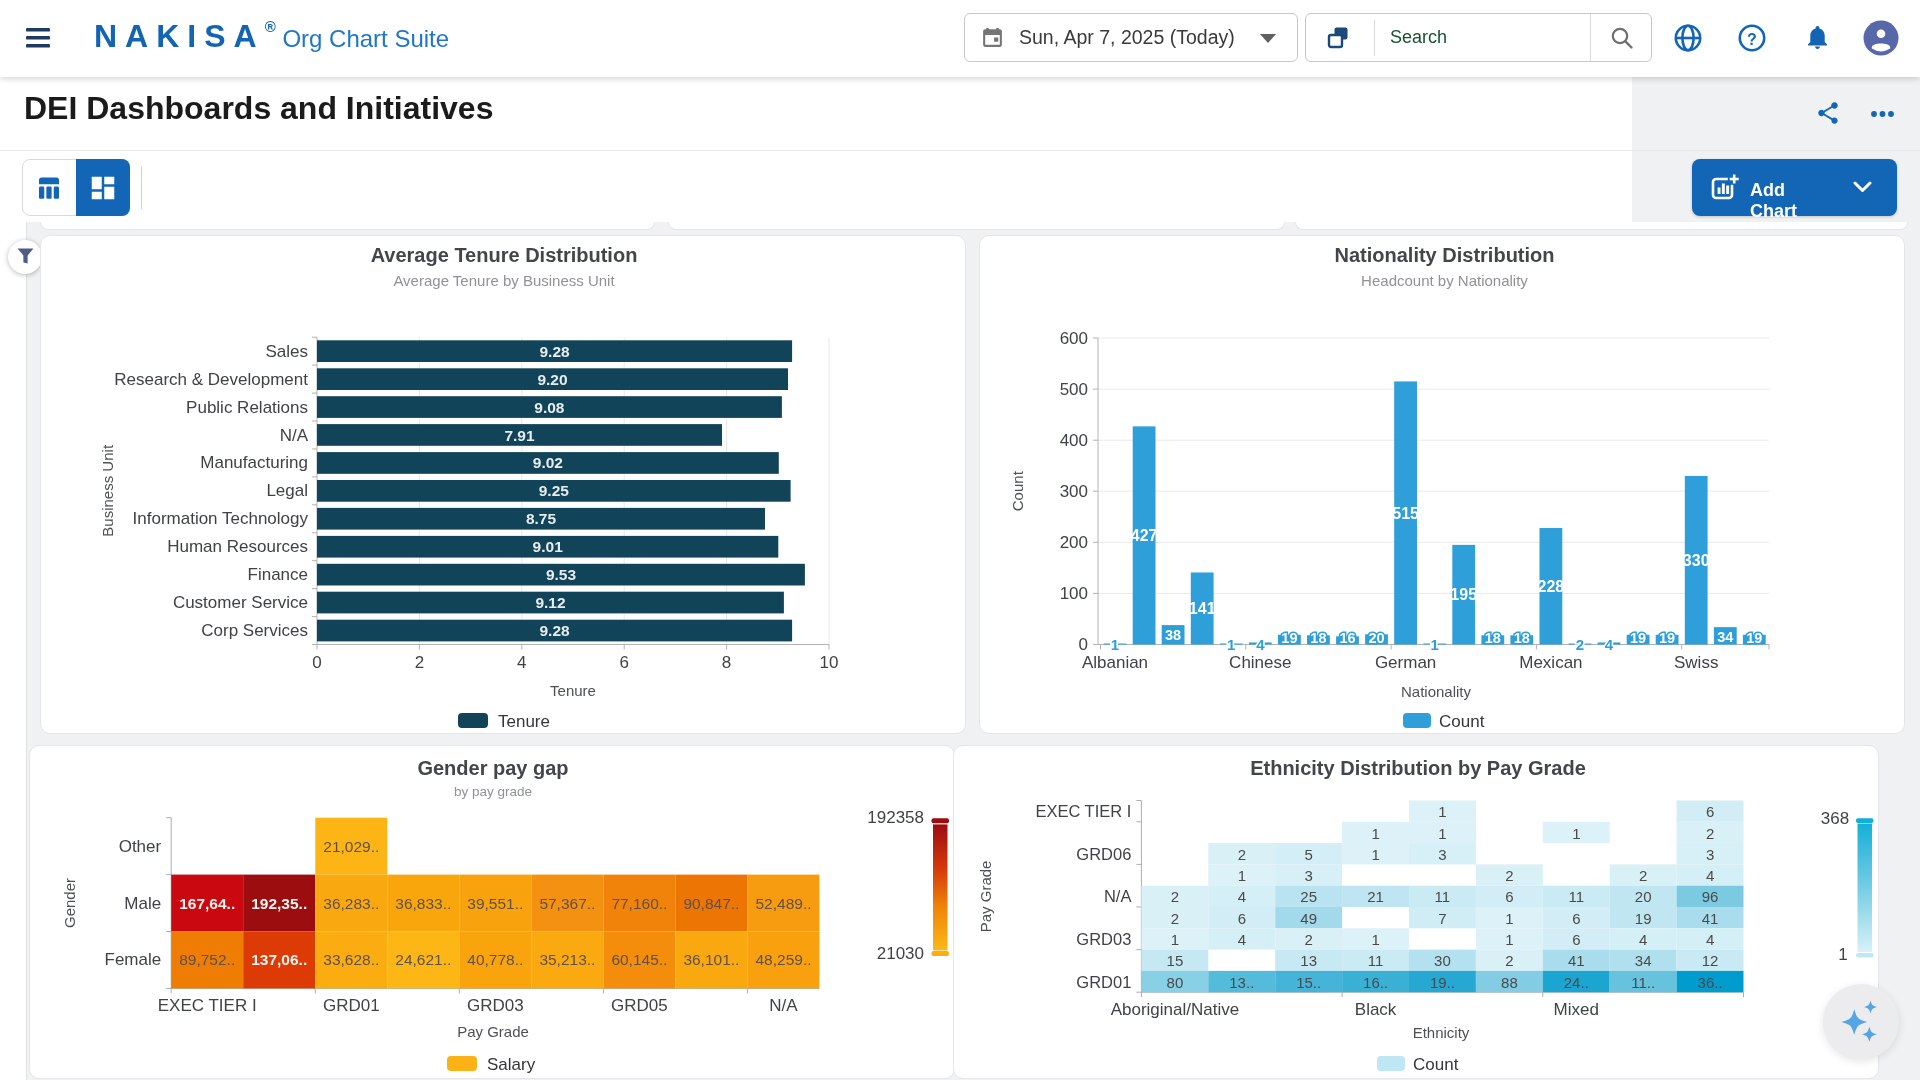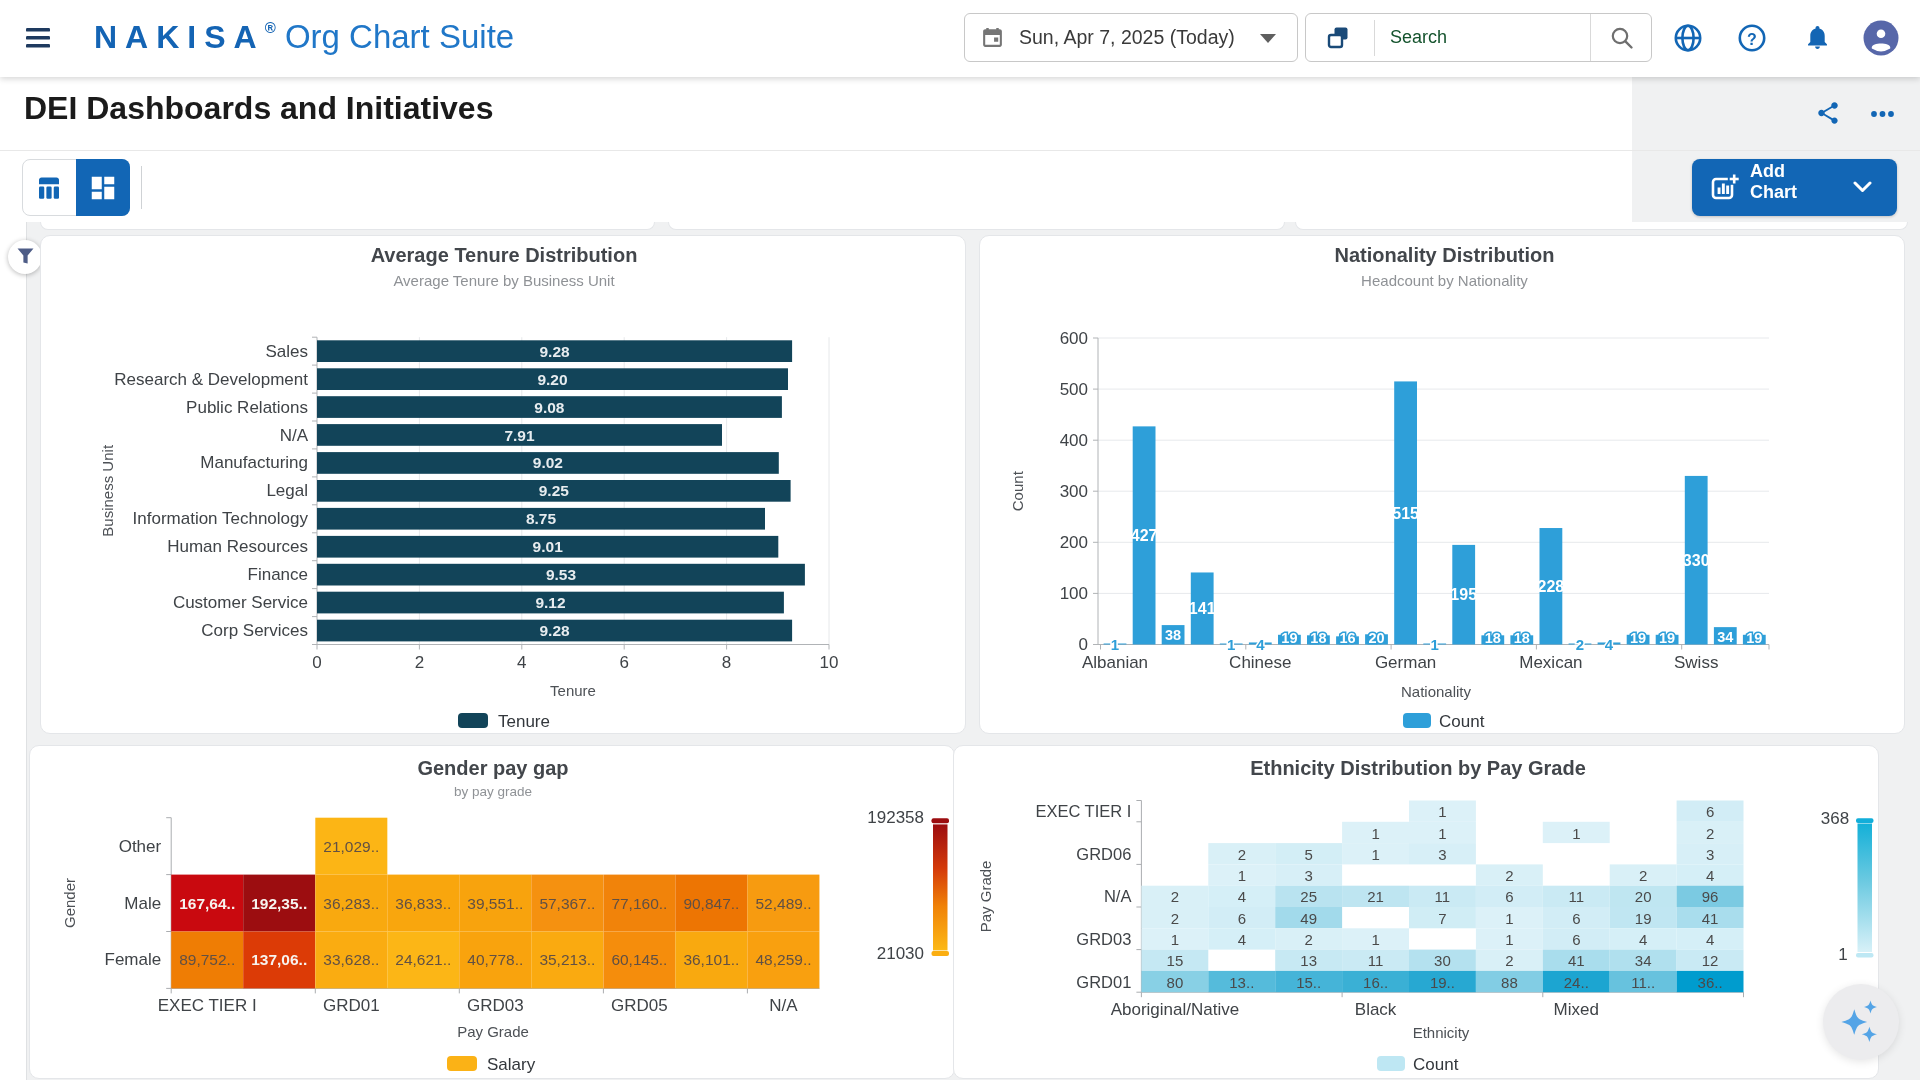--- a/index.html
+++ b/index.html
@@ -14,21 +14,21 @@
 .stub{position:absolute;top:0;height:8px;background:#fff;border:1px solid #e4e6e9;border-top:none;
   border-radius:0 0 8px 8px}
 </style></head><body>
 <div id="page">
     <div id="topbar">
       <svg class="abs" style="left:26px;top:27px" width="24" height="22" viewBox="0 0 24 22">
         <rect x="0" y="1" width="24" height="3.6" rx="1.2" fill="#1e3a5f"></rect>
         <rect x="0" y="9" width="24" height="3.6" rx="1.2" fill="#1e3a5f"></rect>
         <rect x="0" y="17" width="24" height="3.6" rx="1.2" fill="#1e3a5f"></rect>
       </svg>
-      <div class="abs" style="left:94px;top:18px;font-size:32px;color:#1464b4;font-weight:bold;letter-spacing:8px;white-space:nowrap">NAKISA<span style="font-size:15px;letter-spacing:0;vertical-align:15px">®</span><span style="font-weight:400;letter-spacing:0;font-size:33px;color:#2077c8">&nbsp;Org Chart Suite</span></div>
+      <div class="abs" style="left:94px;top:18px;font-size:32px;color:#1464b4;font-weight:bold;letter-spacing:8px;white-space:nowrap">NAKISA<span style="font-size:15px;letter-spacing:0;vertical-align:15px">®</span><span style="font-weight:400;letter-spacing:0;font-size:24px;color:#2077c8">&nbsp;Org Chart Suite</span></div>
       <div class="abs" style="left:964px;top:13px;width:334px;height:49px;border:1px solid #c8c8c8;border-radius:6px"></div>
       <svg class="abs" style="left:980px;top:25px" width="25" height="25" viewBox="0 0 24 24">
         <path fill="#757575" d="M19 4h-1V2.8h-2.4V4H8.4V2.8H6V4H5c-1.1 0-2 .9-2 2v13c0 1.1.9 2 2 2h14c1.1 0 2-.9 2-2V6c0-1.1-.9-2-2-2zm0 15H5V9.5h14V19zm-5.5-7h4V16h-4v-4z"></path>
       </svg>
       <div class="abs" style="left:1019px;top:26px;font-size:19.5px;color:#3a3a3a">Sun, Apr 7, 2025 (Today)</div>
       <svg class="abs" style="left:1259px;top:33px" width="18" height="11" viewBox="0 0 18 11">
         <path fill="#5f5f5f" d="M1 1h16L9 10z"></path>
       </svg>
       <div class="abs" style="left:1305px;top:13px;width:347px;height:49px;border:1px solid #c8c8c8;border-radius:6px"></div>
       <svg class="abs" style="left:1324px;top:24px" width="28" height="28" viewBox="0 0 28 28">
@@ -86,21 +86,21 @@
       <div class="abs" style="left:1692px;top:82px;width:205px;height:57px;border-radius:8px;background:#1266b5;box-shadow:0 1px 3px rgba(0,0,0,.2)"></div>
       <svg class="abs" style="left:1710px;top:96px" width="30" height="30" viewBox="0 0 30 30">
         <rect x="3" y="6" width="19" height="19" rx="3" fill="none" stroke="#fff" stroke-width="2.6"></rect>
         <rect x="17.8" y="0" width="12" height="11.8" fill="#1266b5"></rect>
         <rect x="7.6" y="14.5" width="2.9" height="6.5" fill="#fff"></rect>
         <rect x="11.9" y="10.5" width="2.9" height="10.5" fill="#fff"></rect>
         <rect x="16.2" y="12.5" width="2.9" height="8.5" fill="#fff"></rect>
         <line x1="24.2" y1="1.5" x2="24.2" y2="10.5" stroke="#fff" stroke-width="2.6"></line>
         <line x1="19.7" y1="6" x2="28.7" y2="6" stroke="#fff" stroke-width="2.6"></line>
       </svg>
-      <div class="abs" style="left:1750px;top:84px;font-size:18px;font-weight:bold;color:#fff">Add Chart</div>
+      <div class="abs" style="left:1750px;top:103px;font-size:18px;font-weight:bold;color:#fff">Add Chart</div>
       <svg class="abs" style="left:1853px;top:104px" width="19" height="12" viewBox="0 0 19 12">
         <polyline points="2,2 9.5,9.5 17,2" fill="none" stroke="#fff" stroke-width="3" stroke-linecap="round" stroke-linejoin="round"></polyline>
       </svg>
     </div>
     <div id="content">
       <div class="stub" style="left:40px;width:615px"></div>
       <div class="stub" style="left:668px;width:617px"></div>
       <div class="stub" style="left:1295px;width:613px"></div>
       <div class="abs" style="left:0;top:0;width:26px;height:858px;background:#fff"></div>
       <div class="abs" style="left:26px;top:0;width:1px;height:858px;background:#dfe1e3"></div>

